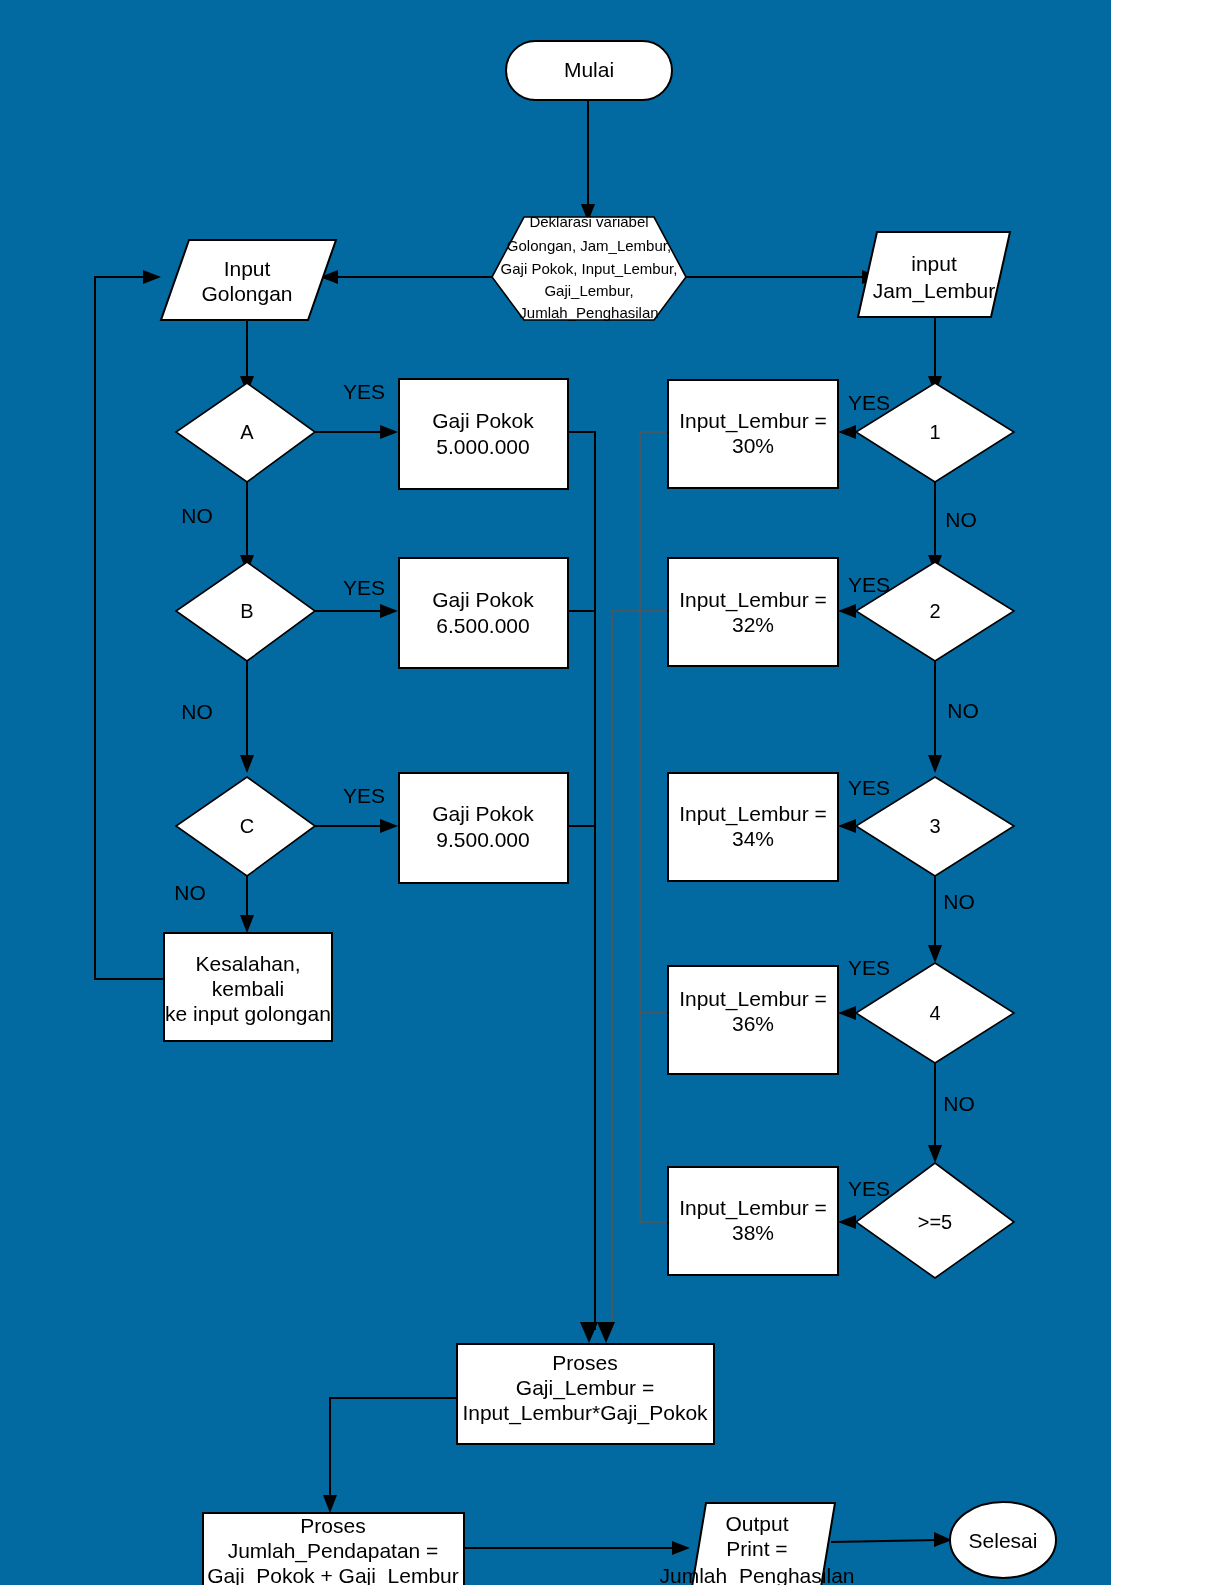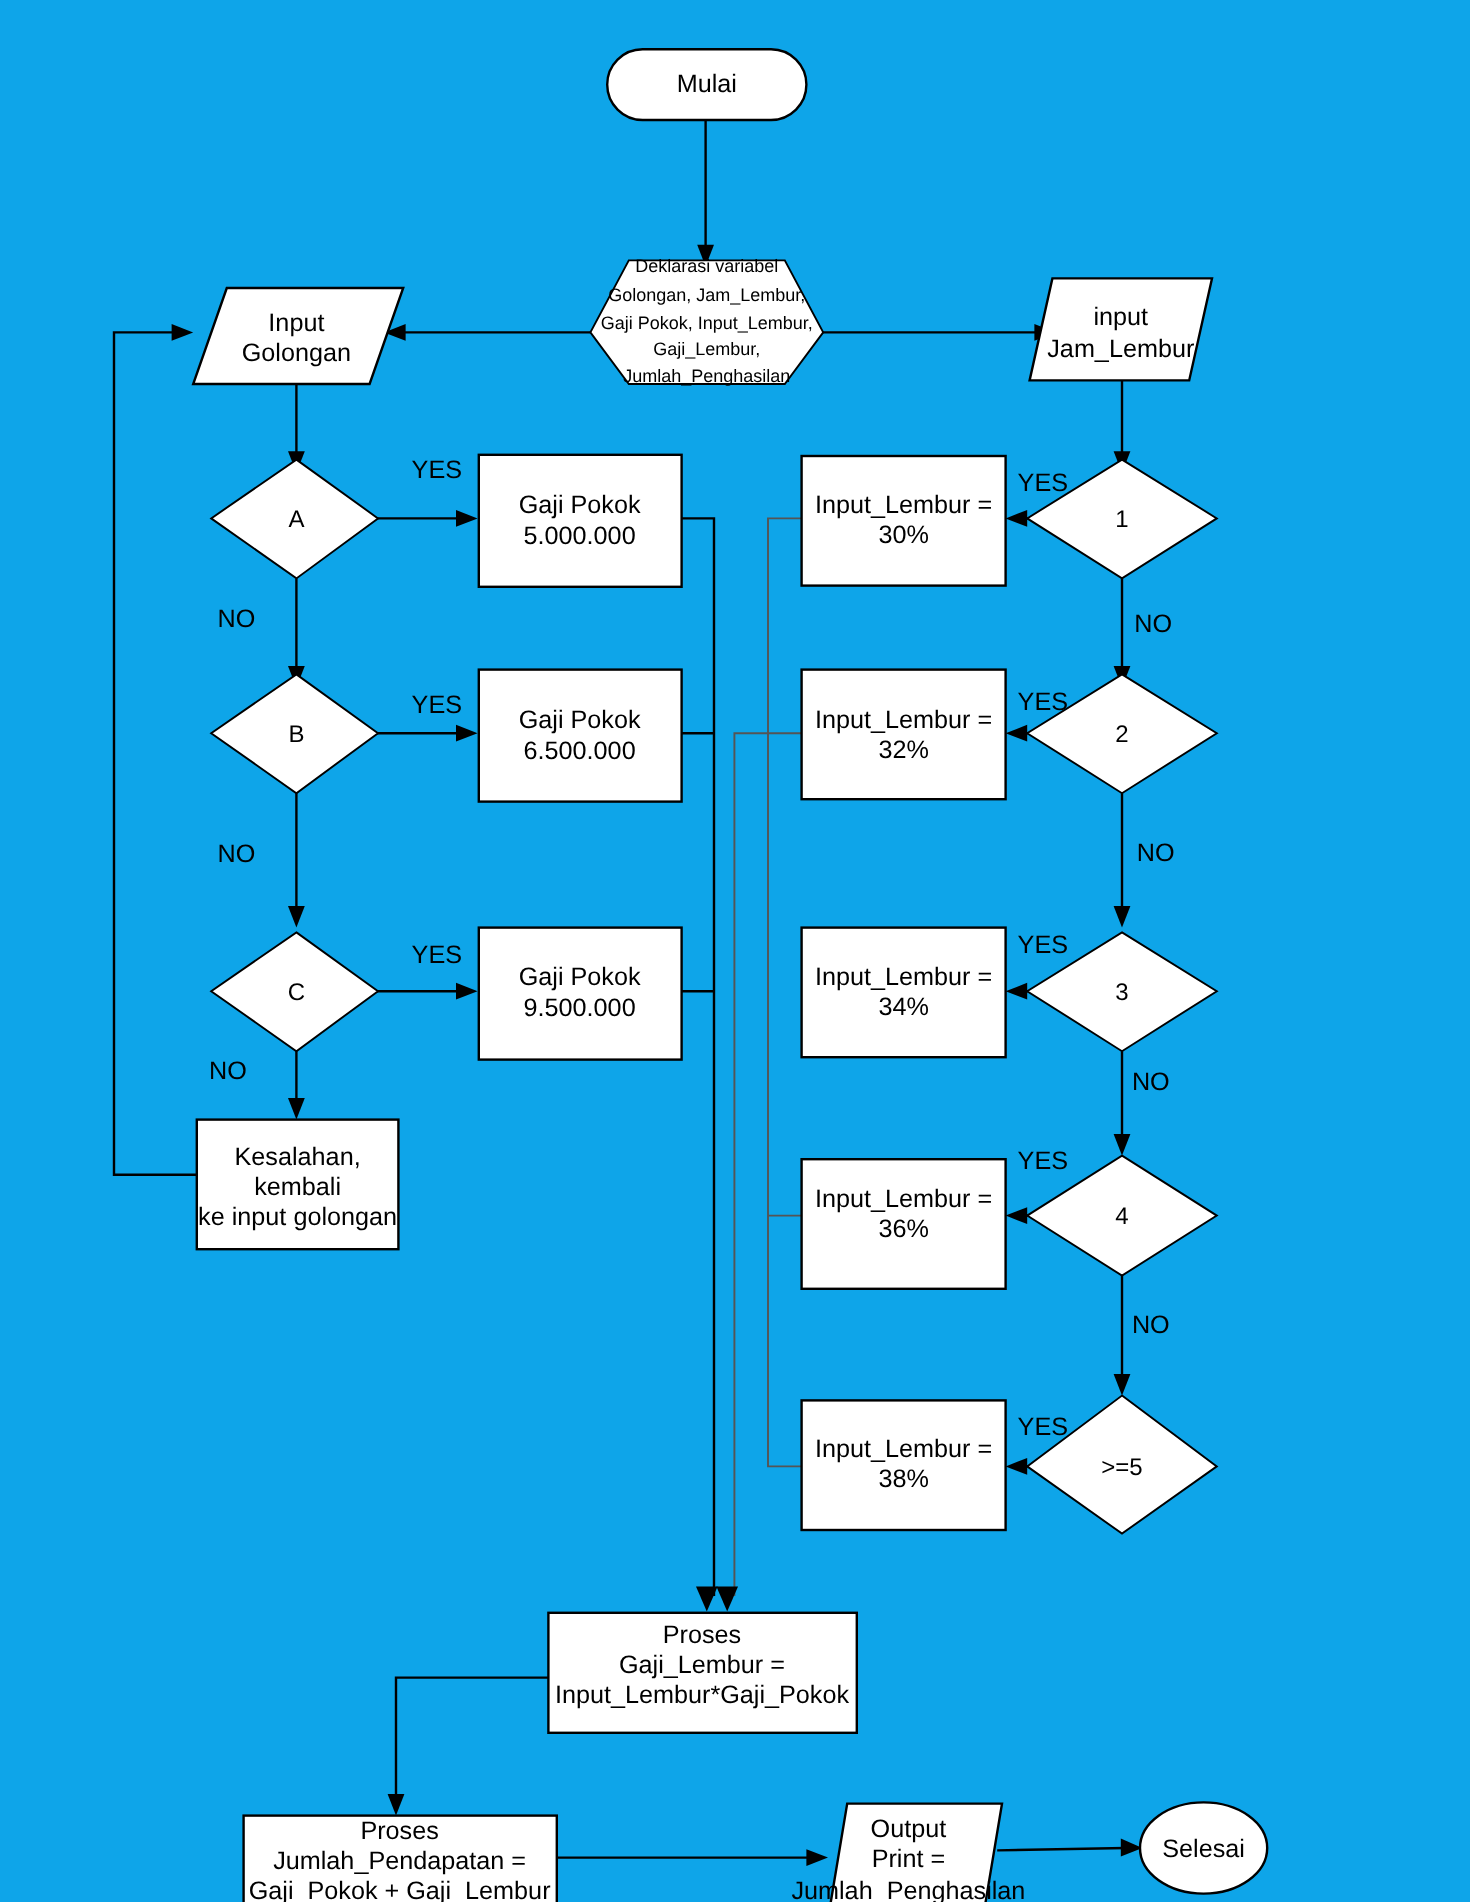--- a/index.html
+++ b/index.html
@@ -2,23 +2,23 @@
 <html><head>
 <meta charset="utf-8">
 <style>
   html, body {
     margin: 0;
     padding: 0;
     background: #ffffff;
   }
   #page {
     position: relative;
-    width: 1225px;
+    width: 1111px;
     height: 1585px;
-    background: #0ea5e9;
+    background: #0369a1;
     overflow: hidden;
     font-family: "Liberation Sans", sans-serif;
   }
   svg#flow {
     display: block;
     width: 1225px;
     height: 1585px;
   }
   .shape {
     fill: #ffffff;

